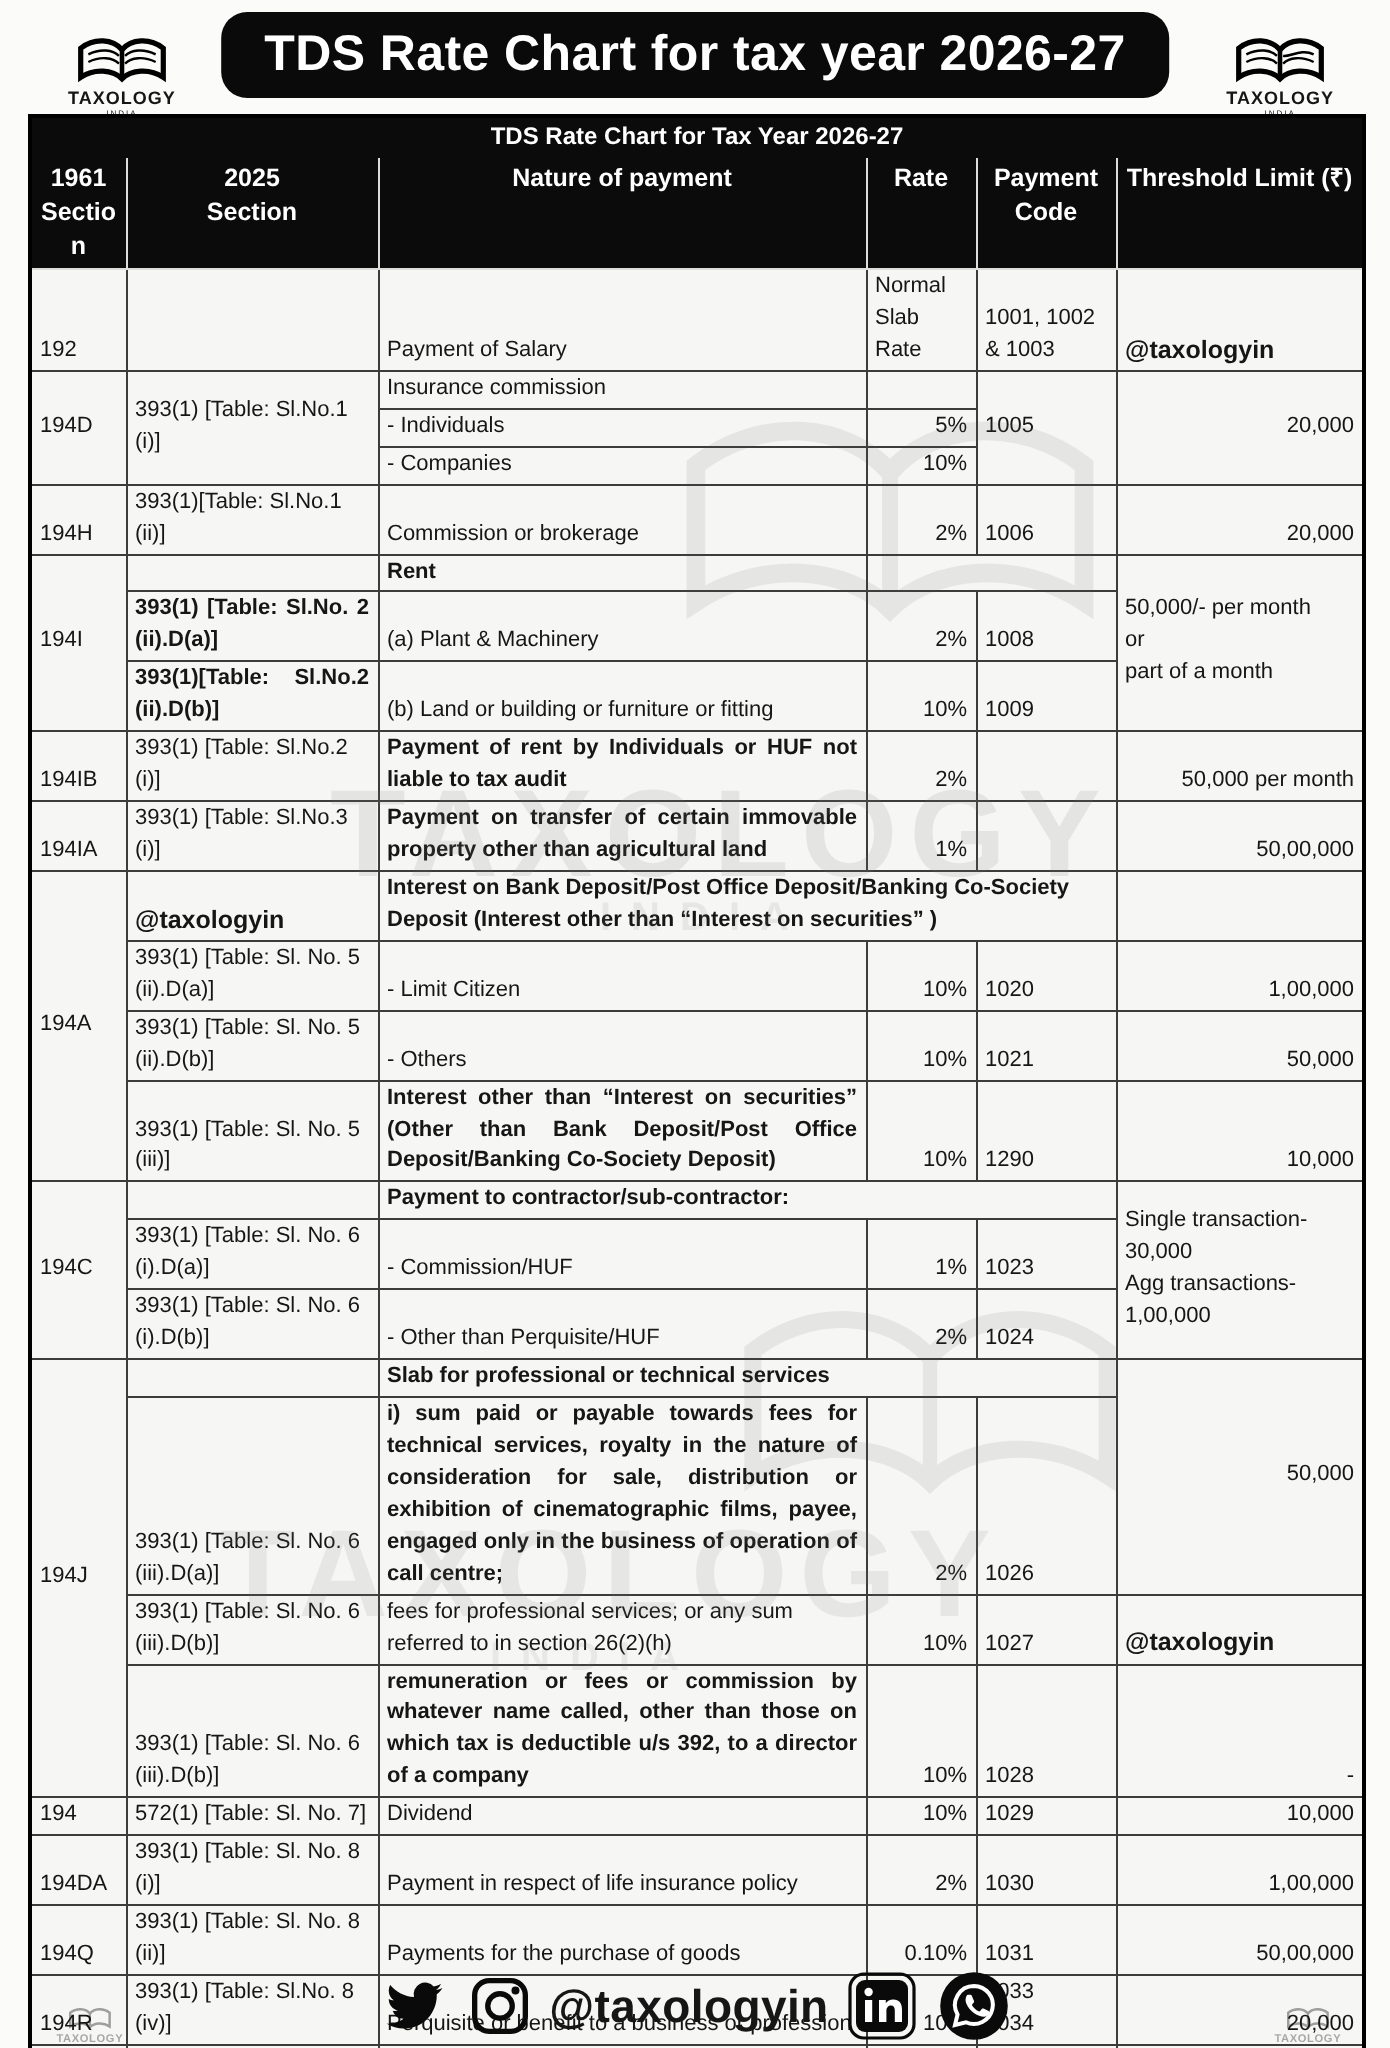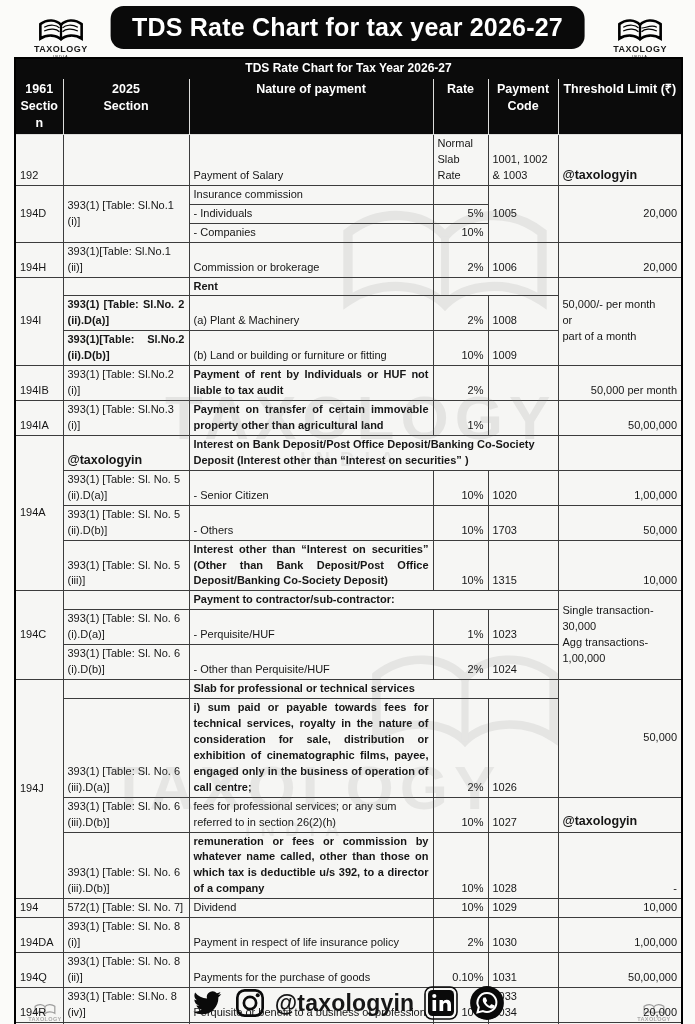--- a/index.html
+++ b/index.html
@@ -215,51 +215,51 @@
           <td class="a-r">50,00,000</td>
         </tr>
         <tr>
           <td rowspan="4" class="a-c vmid">194A</td>
           <td class="a-c bold bigger">@taxologyin</td>
           <td colspan="3" class="a-l bold">Interest on Bank Deposit/Post Office Deposit/Banking Co-Society Deposit (Interest other than “Interest on securities” )</td>
           <td class="a-l"></td>
         </tr>
         <tr>
           <td class="a-l">393(1) [Table: Sl. No. 5 (ii).D(a)]</td>
-          <td class="a-c">- Senior Citizen</td>
+          <td class="a-c">- Limit Citizen</td>
           <td class="a-r">10%</td>
           <td class="a-c">1020</td>
           <td class="a-r">1,00,000</td>
         </tr>
         <tr>
           <td class="a-l">393(1) [Table: Sl. No. 5 (ii).D(b)]</td>
           <td class="a-c">- Others</td>
           <td class="a-r">10%</td>
-          <td class="a-c">1703</td>
+          <td class="a-c">1021</td>
           <td class="a-r">50,000</td>
         </tr>
         <tr>
           <td class="a-l">393(1) [Table: Sl. No. 5 (iii)]</td>
           <td class="a-j">Interest other than “Interest on securities” (Other than Bank Deposit/Post Office Deposit/Banking Co-Society Deposit)</td>
           <td class="a-r">10%</td>
-          <td class="a-c">1315</td>
+          <td class="a-c">1290</td>
           <td class="a-r">10,000</td>
         </tr>
         <tr>
           <td rowspan="3" class="a-c vmid">194C</td>
           <td class="a-l"></td>
           <td colspan="3" class="a-l bold">Payment to contractor/sub-contractor:</td>
           <td rowspan="3" class="a-c pre vmid">Single transaction-
 30,000
 Agg transactions-
 1,00,000</td>
         </tr>
         <tr>
           <td class="a-l">393(1) [Table: Sl. No. 6 (i).D(a)]</td>
-          <td class="a-c">- Perquisite/HUF</td>
+          <td class="a-c">- Commission/HUF</td>
           <td class="a-r">1%</td>
           <td class="a-c">1023</td>
         </tr>
         <tr>
           <td class="a-l">393(1) [Table: Sl. No. 6 (i).D(b)]</td>
           <td class="a-c">- Other than Perquisite/HUF</td>
           <td class="a-r">2%</td>
           <td class="a-c">1024</td>
         </tr>
         <tr>

